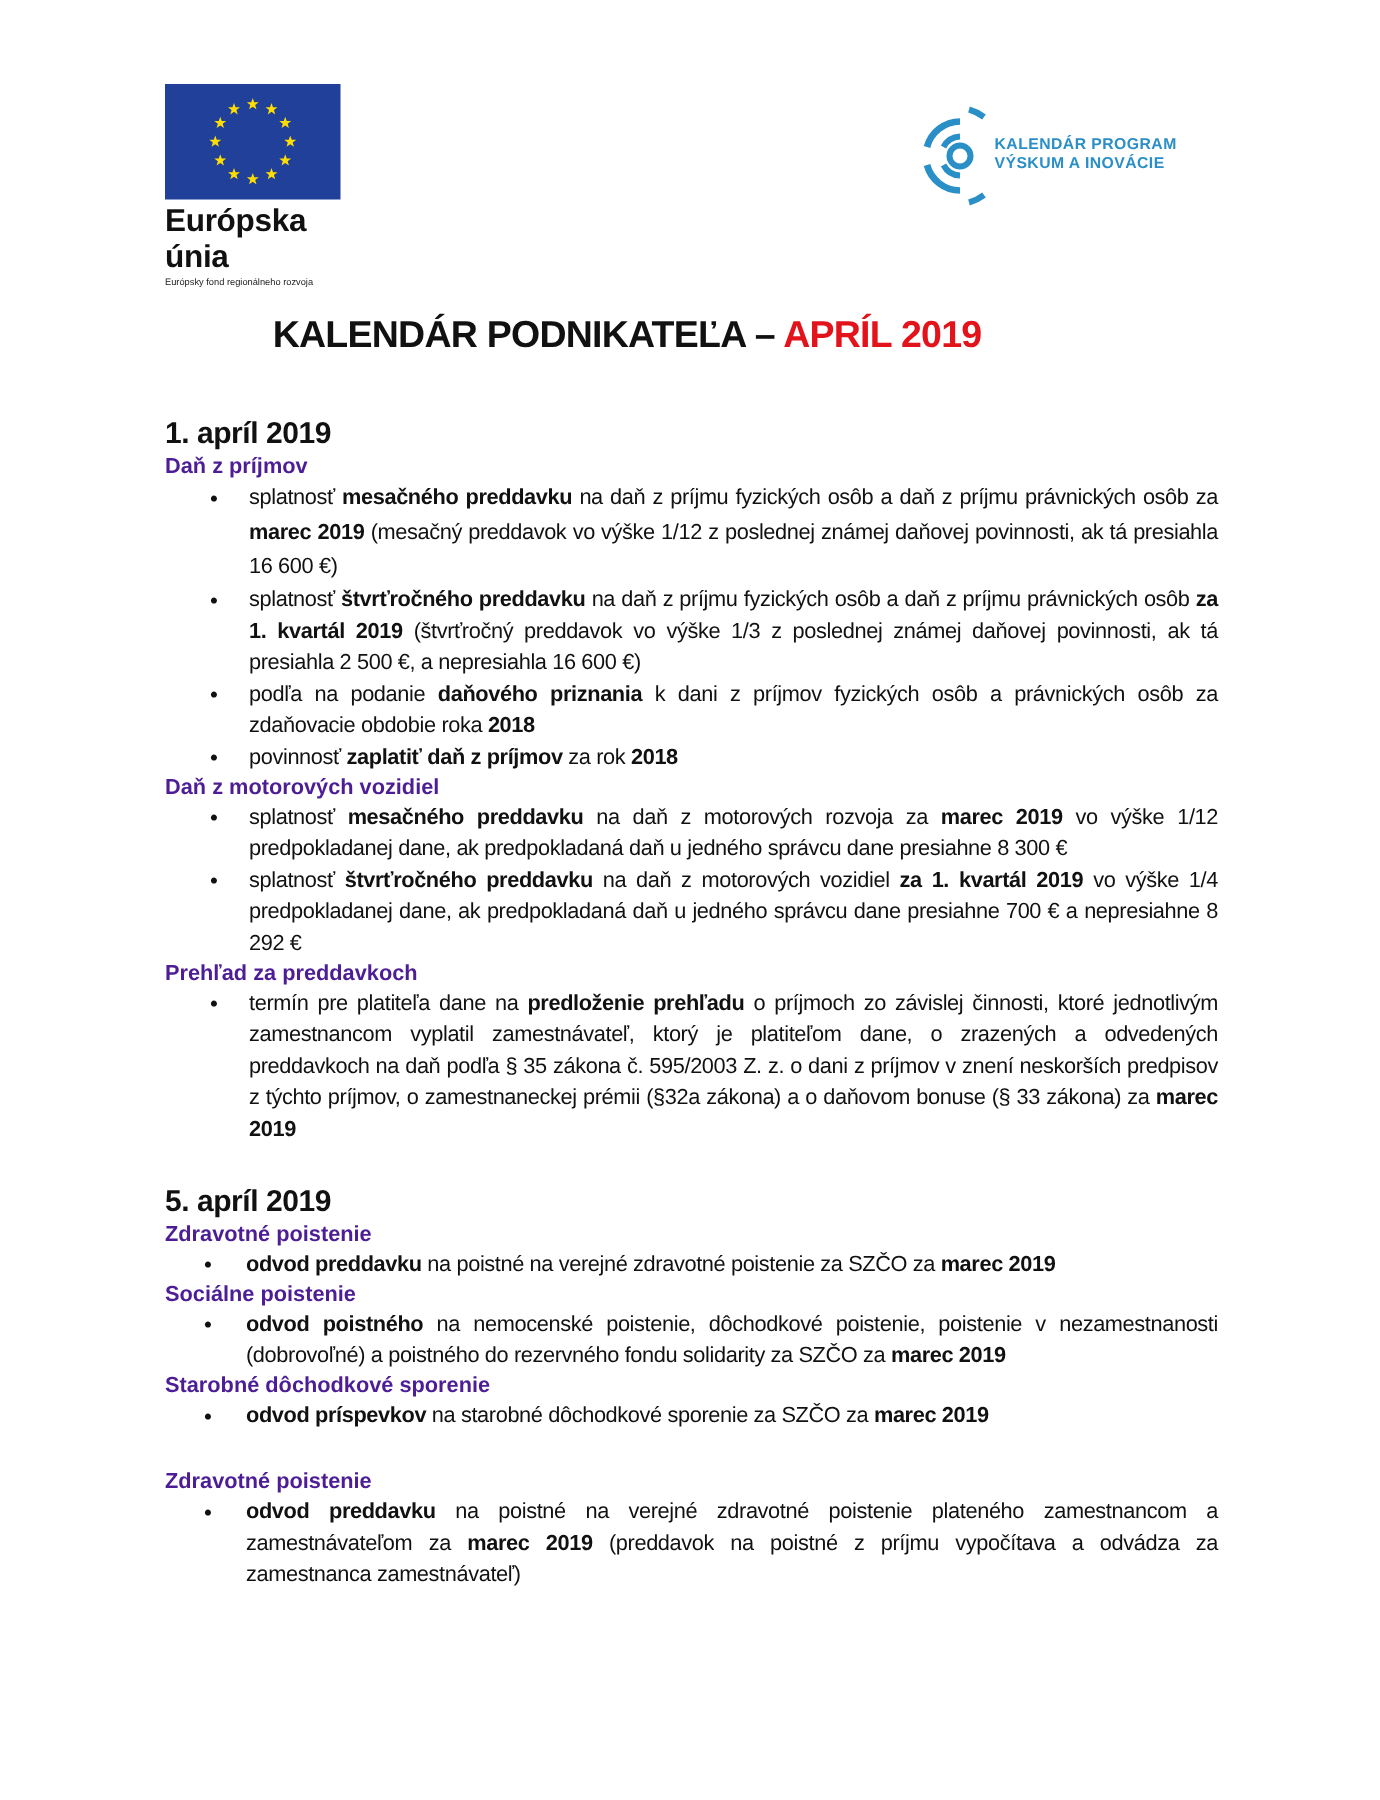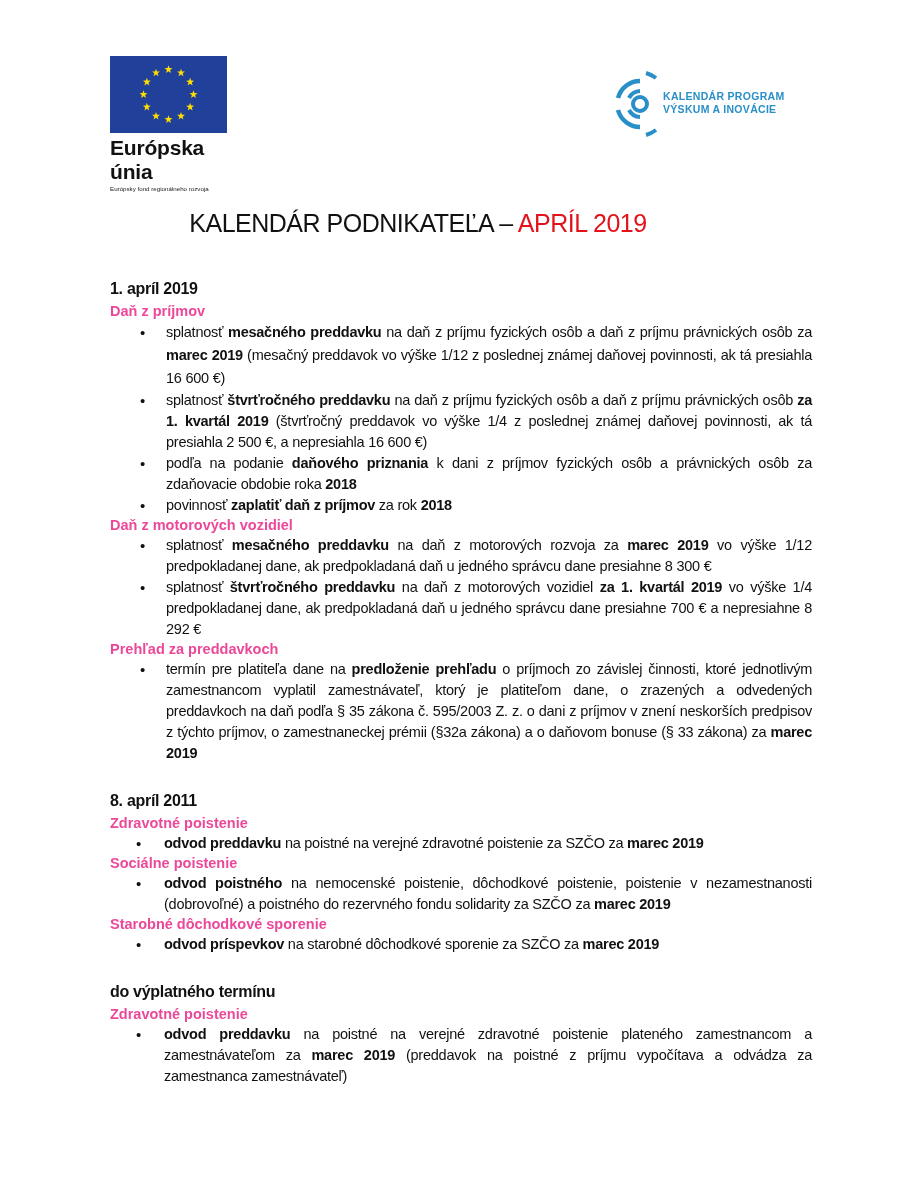--- a/index.html
+++ b/index.html
@@ -5,25 +5,25 @@
   html, body { margin:0; padding:0; background:#ffffff; }
   body { width:920px; height:1200px; position:relative; overflow:hidden;
          font-family:"Liberation Sans", "DejaVu Sans", sans-serif; color:#111; }
   .eu-logo { position:absolute; left:110px; top:56px; width:120px; }
   .eu-flag { width:117px; height:77px; background:#21409a; position:relative; }
   .eu-flag svg { position:absolute; left:0; top:0; }
   .eu-title { font-weight:bold; font-size:21px; margin-top:3px; letter-spacing:-0.2px; color:#111; }
   .eu-sub { font-size:6.2px; color:#222; margin-top:1px; white-space:nowrap; }
   .op-logo { position:absolute; left:610px; top:68px; width:210px; height:72px; }
   .op-text { position:absolute; left:53px; top:22px; color:#2a8fc7; font-weight:bold; font-size:10.5px; line-height:13px; letter-spacing:0.3px; white-space:nowrap; }
-  .doc-title { position:absolute; left:0; width:836px; top:209px; text-align:center; font-weight:normal; font-size:25px; letter-spacing:-0.5px; }
+  .doc-title { position:absolute; left:0; width:836px; top:209px; text-align:center; font-weight:bold; font-size:25px; letter-spacing:-0.5px; }
   .doc-title .accent { color:#e3131b; }
   .content { position:absolute; left:110px; top:276px; width:702px; }
-  .date-heading { font-size:16px; font-weight:bold; margin:0; line-height:26px; letter-spacing:-0.3px; }
-  .section-heading { color:#ec4899; font-weight:bold; font-size:14.5px; line-height:19px; margin:0; }
+  .date-heading { font-size:20px; font-weight:bold; margin:0; line-height:26px; letter-spacing:-0.3px; }
+  .section-heading { color:#4c1d95; font-weight:bold; font-size:14.5px; line-height:19px; margin:0; }
   ul.items { list-style:none; margin:0; padding:0; }
   li.item { position:relative; padding-left:56px; font-size:14.5px; line-height:21px; text-align:justify; letter-spacing:-0.25px; }
   li.item::before { content:"•"; position:absolute; left:30px; top:0; font-size:15px; }
   li.item.wide::before { left:26px; }
   li.item.wide { padding-left:54px; }
   .gap { height:24px; }
   b { font-weight:bold; }
 </style>
 </head>
 <body>
@@ -69,46 +69,45 @@
 
 <h1 class="doc-title" style="margin:0;">
   <span>KALENDÁR PODNIKATEĽA – </span><span class="accent">APRÍL 2019</span>
 </h1>
 
 <div class="content" id="content">
     <h2 class="date-heading">1. apríl 2019</h2>
     <h3 class="section-heading">Daň z príjmov</h3>
     <ul class="items">
       <li class="item" style="line-height: 23px;"><span>splatnosť </span><b>mesačného preddavku</b><span> na daň z príjmu fyzických osôb a daň z príjmu právnických osôb za </span><b>marec 2019</b><span> (mesačný preddavok vo výške 1/12 z poslednej známej daňovej povinnosti, ak tá presiahla 16 600 €)</span></li>
-      <li class="item"><span>splatnosť </span><b>štvrťročného preddavku</b><span> na daň z príjmu fyzických osôb a daň z príjmu právnických osôb </span><b>za 1. kvartál 2019</b><span> (štvrťročný preddavok vo výške 1/4 z poslednej známej daňovej povinnosti, ak tá presiahla 2 500 €, a nepresiahla 16 600 €)</span></li>
+      <li class="item"><span>splatnosť </span><b>štvrťročného preddavku</b><span> na daň z príjmu fyzických osôb a daň z príjmu právnických osôb </span><b>za 1. kvartál 2019</b><span> (štvrťročný preddavok vo výške 1/3 z poslednej známej daňovej povinnosti, ak tá presiahla 2 500 €, a nepresiahla 16 600 €)</span></li>
       <li class="item"><span>podľa na podanie </span><b>daňového priznania</b><span> k dani z príjmov fyzických osôb a právnických osôb za zdaňovacie obdobie roka </span><b>2018</b></li>
       <li class="item"><span>povinnosť </span><b>zaplatiť daň z príjmov</b><span> za rok </span><b>2018</b></li>
     </ul>
     <h3 class="section-heading">Daň z motorových vozidiel</h3>
     <ul class="items">
       <li class="item"><span>splatnosť </span><b>mesačného preddavku</b><span> na daň z motorových rozvoja za </span><b>marec 2019</b><span> vo výške 1/12 predpokladanej dane, ak predpokladaná daň u jedného správcu dane presiahne 8 300 €</span></li>
       <li class="item"><span>splatnosť </span><b>štvrťročného preddavku</b><span> na daň z motorových vozidiel </span><b>za 1. kvartál 2019</b><span> vo výške 1/4 predpokladanej dane, ak predpokladaná daň u jedného správcu dane presiahne 700 € a nepresiahne 8 292 €</span></li>
     </ul>
     <h3 class="section-heading">Prehľad za preddavkoch</h3>
     <ul class="items">
       <li class="item"><span>termín pre platiteľa dane na </span><b>predloženie prehľadu</b><span> o príjmoch zo závislej činnosti, ktoré jednotlivým zamestnancom vyplatil zamestnávateľ, ktorý je platiteľom dane, o zrazených a odvedených preddavkoch na daň podľa § 35 zákona č. 595/2003 Z. z. o dani z príjmov v znení neskorších predpisov z týchto príjmov, o zamestnaneckej prémii (§32a zákona) a o daňovom bonuse (§ 33 zákona) za </span><b>marec 2019</b></li>
     </ul>
     <div class="gap"></div>
-    <h2 class="date-heading">8. apríl 2011</h2>
+    <h2 class="date-heading">5. apríl 2019</h2>
     <h3 class="section-heading">Zdravotné poistenie</h3>
     <ul class="items">
       <li class="item wide"><b>odvod preddavku</b><span> na poistné na verejné zdravotné poistenie za SZČO za </span><b>marec 2019</b></li>
     </ul>
     <h3 class="section-heading">Sociálne poistenie</h3>
     <ul class="items">
       <li class="item wide"><b>odvod poistného</b><span> na nemocenské poistenie, dôchodkové poistenie, poistenie v nezamestnanosti (dobrovoľné) a poistného do rezervného fondu solidarity za SZČO za </span><b>marec 2019</b></li>
     </ul>
     <h3 class="section-heading">Starobné dôchodkové sporenie</h3>
     <ul class="items">
       <li class="item wide"><b>odvod príspevkov</b><span> na starobné dôchodkové sporenie za SZČO za </span><b>marec 2019</b></li>
     </ul>
     <div class="gap"></div>
-    <h2 class="date-heading">do výplatného termínu</h2>
     <h3 class="section-heading">Zdravotné poistenie</h3>
     <ul class="items">
       <li class="item wide"><b>odvod preddavku</b><span> na poistné na verejné zdravotné poistenie plateného zamestnancom a zamestnávateľom za </span><b>marec 2019</b><span> (preddavok na poistné z príjmu vypočítava a odvádza za zamestnanca zamestnávateľ)</span></li>
     </ul>
   </div>
 
 </body></html>

